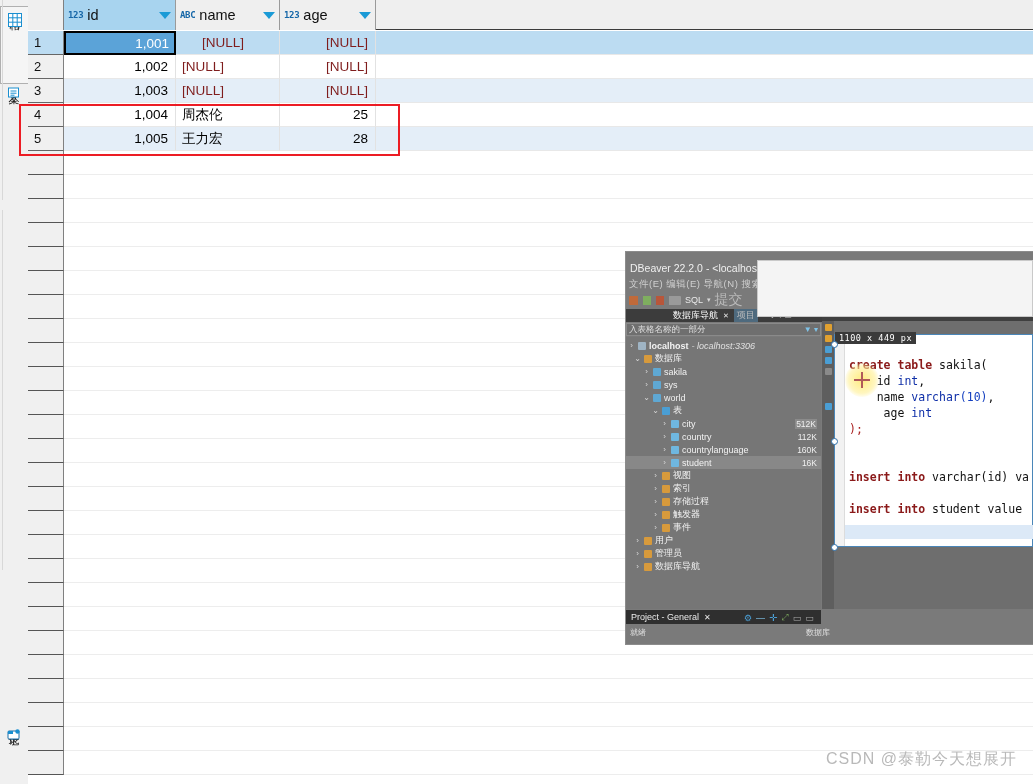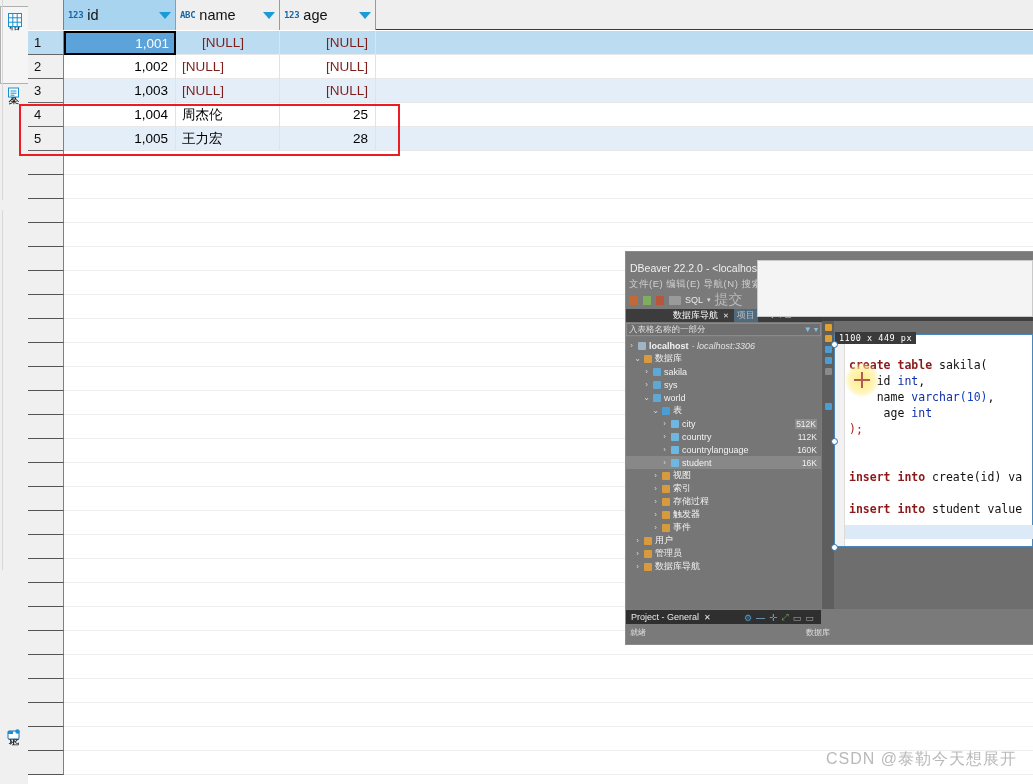--- a/index.html
+++ b/index.html
@@ -628,21 +628,21 @@
   <div class="sqlpane">
     <div class="lnbar"></div>
     <div class="hl-line" style="top:190px;"></div>
     <div class="sqlcode"><span class="kw">create table</span><span> sakila(</span>
 <span>    id </span><span class="ty">int</span><span>,</span>
 <span>    name </span><span class="ty">varchar</span><span class="pn">(10)</span><span>,</span>
 <span>     age </span><span class="ty">int</span>
 <span class="sem">);</span>
 
 
-<span class="kw">insert into</span><span> create(id) va</span>
+<span class="kw">insert into</span><span> varchar(id) va</span>
 
 <span class="kw">insert into</span><span> student value</span></div>
     <div class="crosshair" style="left:10px;top:28px;"></div>
   </div>
 
   <div class="pxtag">1100 x 449  px</div>
 
   <div class="handle" style="left:205px;top:89px;"></div>
   <div class="handle" style="left:205px;top:186px;"></div>
   <div class="handle" style="left:205px;top:292px;"></div>

